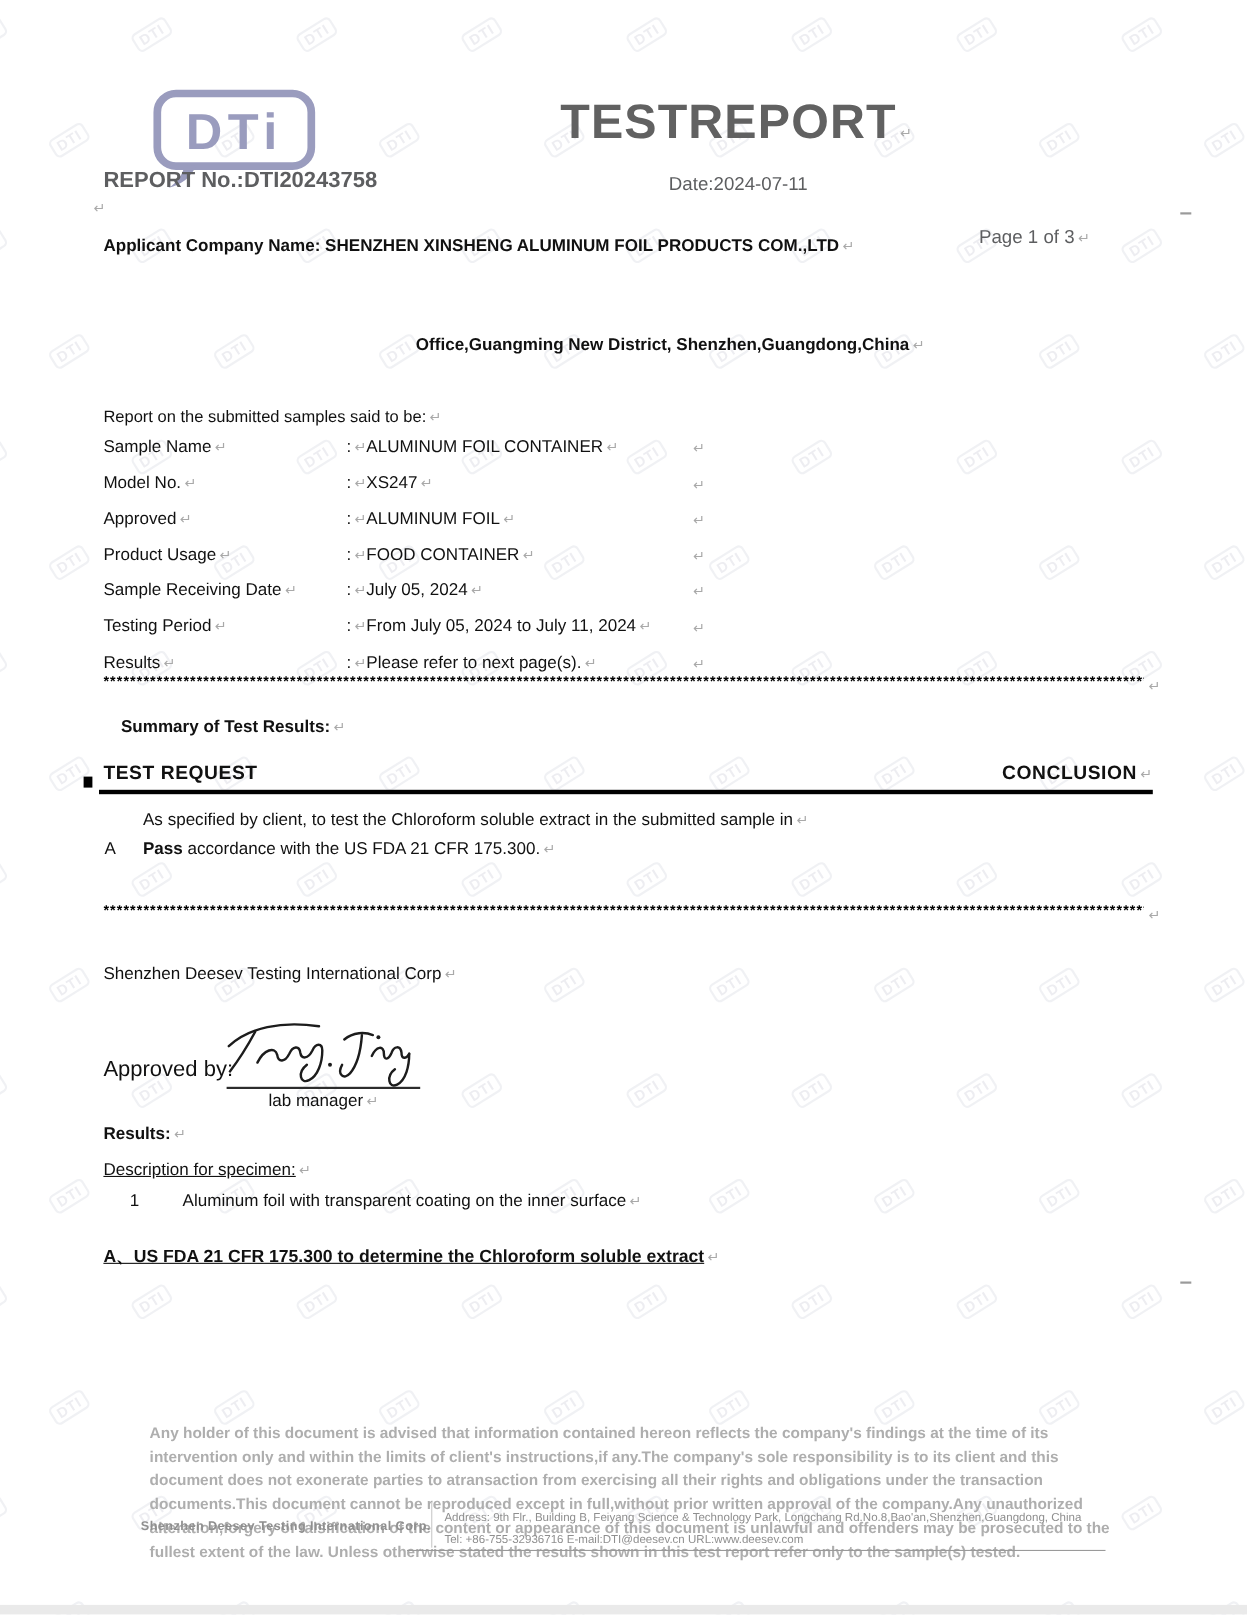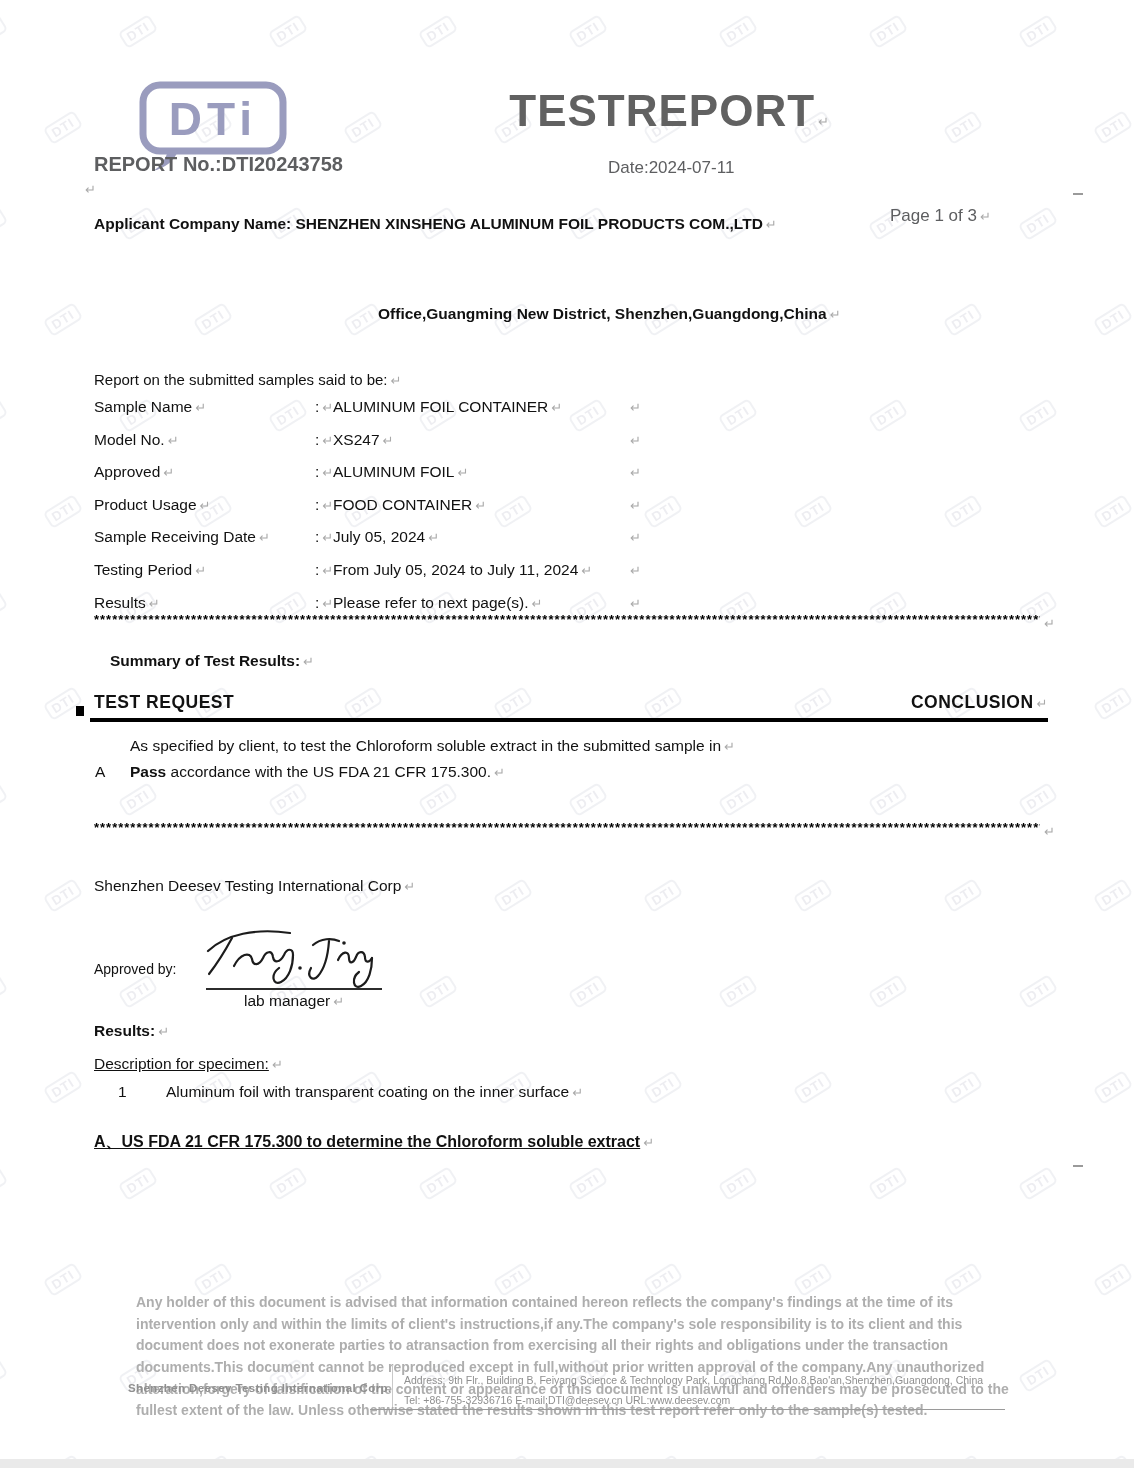--- a/index.html
+++ b/index.html
@@ -36,21 +36,21 @@
          font-weight:bold;letter-spacing:1px;color:#000;}
   .summary-h{left:110px;top:652px;font-size:15.5px;font-weight:bold;}
   .tbl-hdr{left:90px;top:692px;width:958px;border-bottom:4px solid #000;height:26px;}
   .tbl-hdr .left{position:absolute;left:4px;top:0;font-size:17.5px;font-weight:bold;letter-spacing:.5px;}
   .tbl-hdr .right{position:absolute;right:0;top:0;font-size:17.5px;font-weight:bold;letter-spacing:.5px;}
   .sq-bullet{left:76px;top:706px;width:8px;height:10px;background:#000;}
   .req-l1{left:130px;top:737px;font-size:15.5px;}
   .req-l2{left:95px;top:763px;font-size:15.5px;}
   .req-l2 .rid{display:inline-block;width:35px;}
   .company-line{left:94px;top:877px;font-size:15.5px;}
-  .approved{left:94px;top:961px;font-size:14px;}
+  .approved{left:94px;top:961px;font-size:20px;}
   .sig-line{left:206px;top:988px;width:176px;border-top:2px solid #2c2c2c;}
   .sig-role{left:244px;top:992px;font-size:15.5px;}
   .results-h{left:94px;top:1022px;font-size:15.5px;font-weight:bold;}
   .desc-h{left:94px;top:1055px;font-size:15.5px;text-decoration:underline;}
   .spec-no{left:118px;top:1083px;font-size:15.5px;}
   .spec-desc{left:166px;top:1083px;font-size:15.5px;}
   .section-a{left:94px;top:1132px;font-size:16px;font-weight:bold;text-decoration:underline;}
   .margin-dash{position:absolute;width:10px;border-top:2px solid #9a9a9a;}
   
   .disclaimer{left:136px;top:1292px;width:878px;font-size:14px;color:#aeaeae;line-height:1.55;font-weight:bold;}

